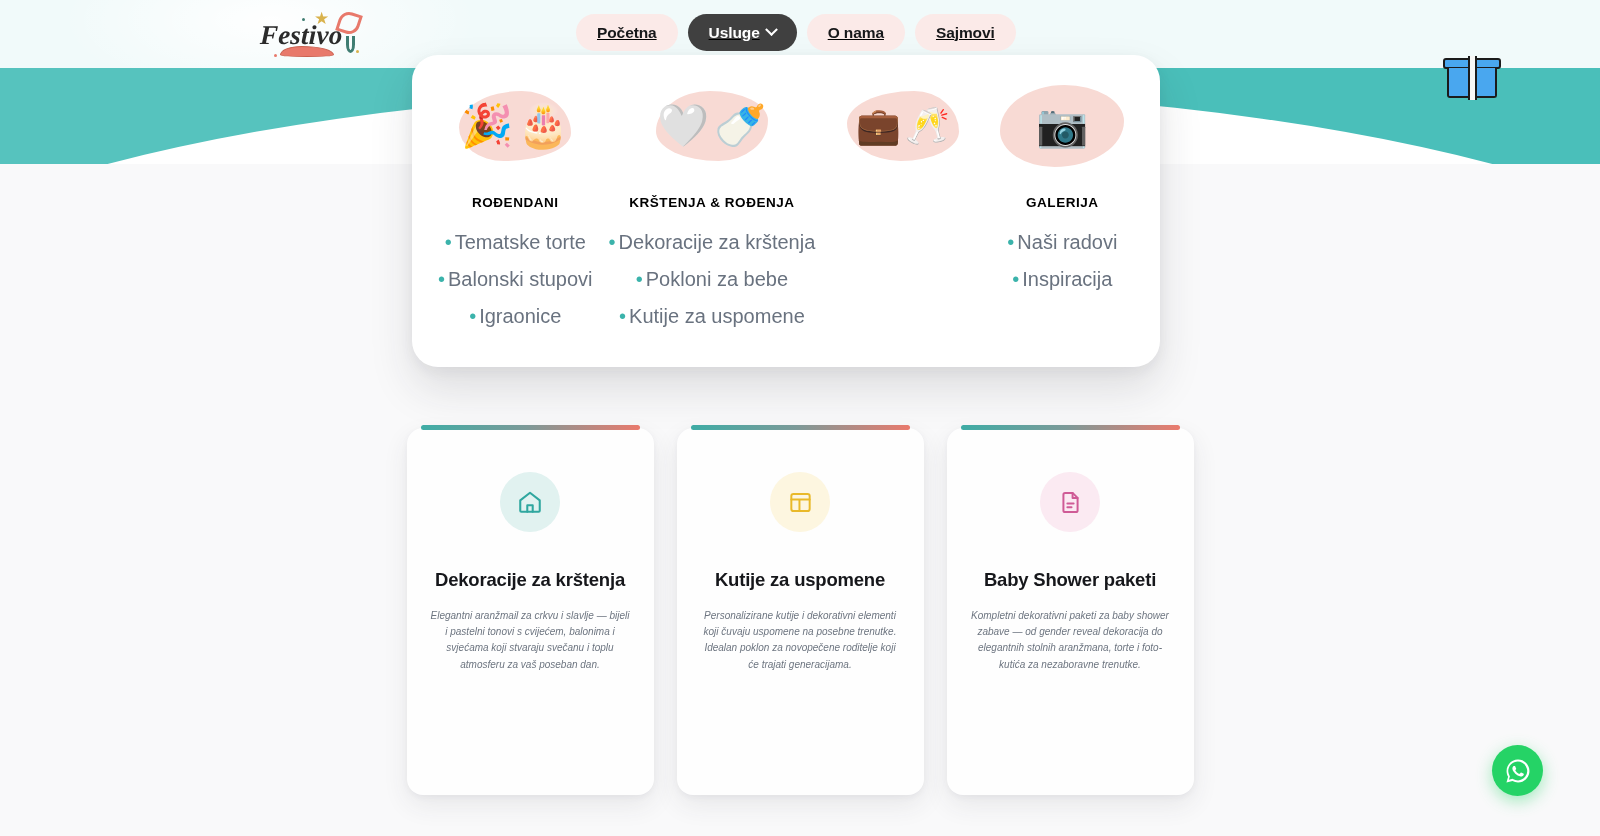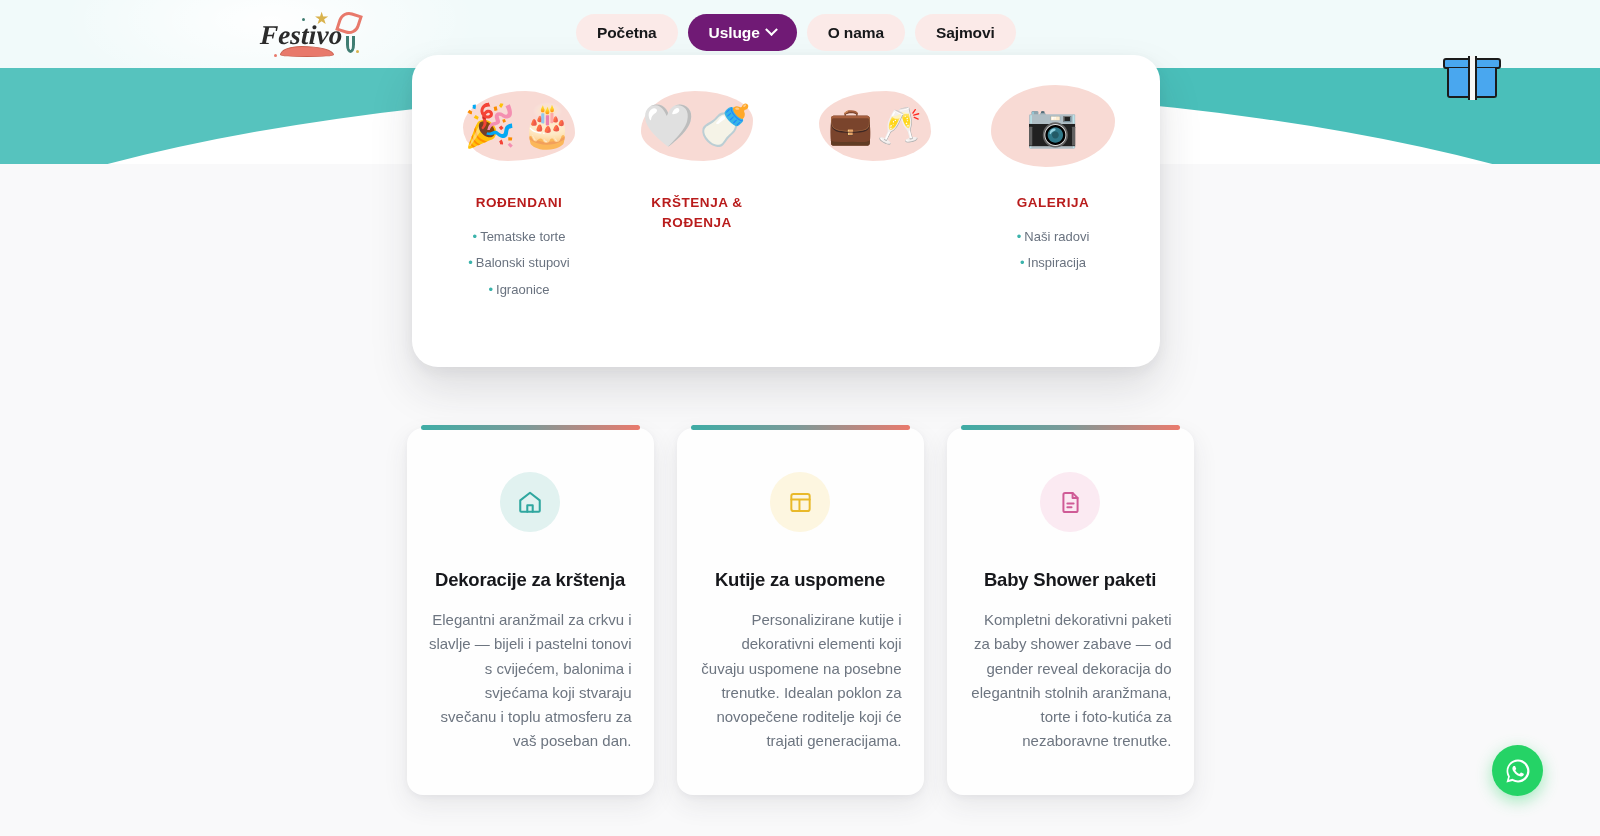--- a/index.html
+++ b/index.html
@@ -84,32 +84,32 @@
     position:absolute; left:88px; top:30px; width:9px;height:17px;
     border:3px solid #3f7d72; border-radius:0 0 60% 60%;
     border-top:none;
   }
   .dot1{position:absolute;left:44px;top:12px;width:3px;height:3px;border-radius:50%;background:#3f7d72;}
   .dot2{position:absolute;left:98px;top:44px;width:3px;height:3px;border-radius:50%;background:#d9b24c;}
   .dot3{position:absolute;left:16px;top:48px;width:3px;height:3px;border-radius:50%;background:#e8796b;}
 
   .nav{
     position:absolute; left:576px; top:14px;
-    display:flex; gap:10px; align-items:center;
+    display:flex; gap:10px; align-items:center;text-decoration:underline;
   }
   .nav-pill{
     height:37px; padding:0 21px;
     display:flex; align-items:center; gap:7px;
     border-radius:20px; border:none; cursor:pointer;
     background:#fbeae8; color:#17181a;
     font-family:"Liberation Sans", sans-serif;
     font-size:15.5px; font-weight:600; letter-spacing:-.1px;
     white-space:nowrap;
   }
-  .nav-pill.active{ background:#701a75; color:#ffffff; }
+  .nav-pill.active{ background:#404040; color:#ffffff; }
   .chev{ display:inline-block; width:9px; height:9px;
          border-right:2.2px solid currentColor; border-bottom:2.2px solid currentColor;
          transform:rotate(45deg) translate(-2px,-2px); }
 
   
   .mega{
     position:absolute; left:412px; top:55px; width:748px; height:312px;
     background:#ffffff; border-radius:26px;
     box-shadow:0 22px 44px rgba(40,40,45,.13), 0 4px 14px rgba(40,40,45,.06);
     z-index:30;
@@ -130,27 +130,27 @@
     border-radius:56% 44% 60% 40% / 52% 60% 40% 48%;
   }
   .blob.b2{ border-radius:48% 52% 44% 56% / 58% 42% 58% 42%; }
   .blob.b3{ border-radius:60% 40% 52% 48% / 46% 58% 42% 54%; }
   .blob.b4{ inset:0px 2px 0px 2px; border-radius:52% 48% 56% 44% / 56% 44% 56% 44%; }
   .emo{ position:relative; z-index:2; font-size:42px; line-height:1; }
   .emo.sm{ font-size:36px; }
   .emo.pair{ display:flex; gap:4px; align-items:center; }
 
   .mega-title{
-    font-size:13.5px; font-weight:bold; color:#b91c1c;
+    font-size:13.5px; font-weight:bold; color:#000000;
     letter-spacing:.55px; text-align:center; line-height:1.5;
     text-transform:uppercase; margin-bottom:14px;
   }
   .mega-list{ list-style:none; text-align:center; }
   .mega-list li{
-    font-size:13px; color:#69727f; line-height:1.55;
+    font-size:20px; color:#69727f; line-height:1.55;
     margin-bottom:6px; white-space:nowrap;
   }
   .mega-list li .bu{ color:#3bb3ab; margin-right:3px; }
 
   
   .section-bg{
     position:absolute; left:0; top:164px; width:1600px; height:672px;
     background:#f9f9fa;
   }
   .cards{
@@ -177,21 +177,21 @@
   .ci-teal{ background:#e1f2f0; color:#2fa79f; }
   .ci-pink{ background:#fdeceb; color:#e8685f; }
   .ci-yellow{ background:#fdf6e0; color:#e9b92a; }
   .ci-magenta{ background:#fbeaf2; color:#cf5b96; }
   .card-title{
     font-size:18.5px; font-weight:bold; color:#16171b;
     text-align:center; line-height:1.35; margin-bottom:15px;
     letter-spacing:-.2px;
   }
   .card-desc{
-    font-size:15px; color:#6d7580; line-height:1.62; text-align:right;
+    font-size:10px; color:#6d7580; line-height:1.62; text-align:center;font-style:italic;
   }
 
   
   .wa{
     position:absolute; left:1492px; top:745px; width:51px; height:51px;
     border-radius:50%; background:#25d366; border:none; cursor:pointer;
     display:flex; align-items:center; justify-content:center;
     box-shadow:0 5px 16px rgba(37,211,102,.42);
     z-index:60;
   }
@@ -264,20 +264,25 @@
 
   <div class="mega-col">
     <div class="mega-icon">
       <div class="blob b2"></div>
       <span class="emo pair">
         <span>🤍</span>
           <span>🍼</span>
       </span>
     </div>
     <div class="mega-title">KRŠTENJA &amp; ROĐENJA</div>
+    <ul class="mega-list">
+      <li><span class="bu">•</span><span>Dekoracije za krštenja</span></li>
+      <li><span class="bu">•</span><span>Pokloni za bebe</span></li>
+      <li><span class="bu">•</span><span>Kutije za uspomene</span></li>
+    </ul>
   </div>
 
   <div class="mega-col">
     <div class="mega-icon">
       <div class="blob b3"></div>
       <span class="emo pair sm">
         <span>💼</span>
           <span>🥂</span>
       </span>
     </div>

